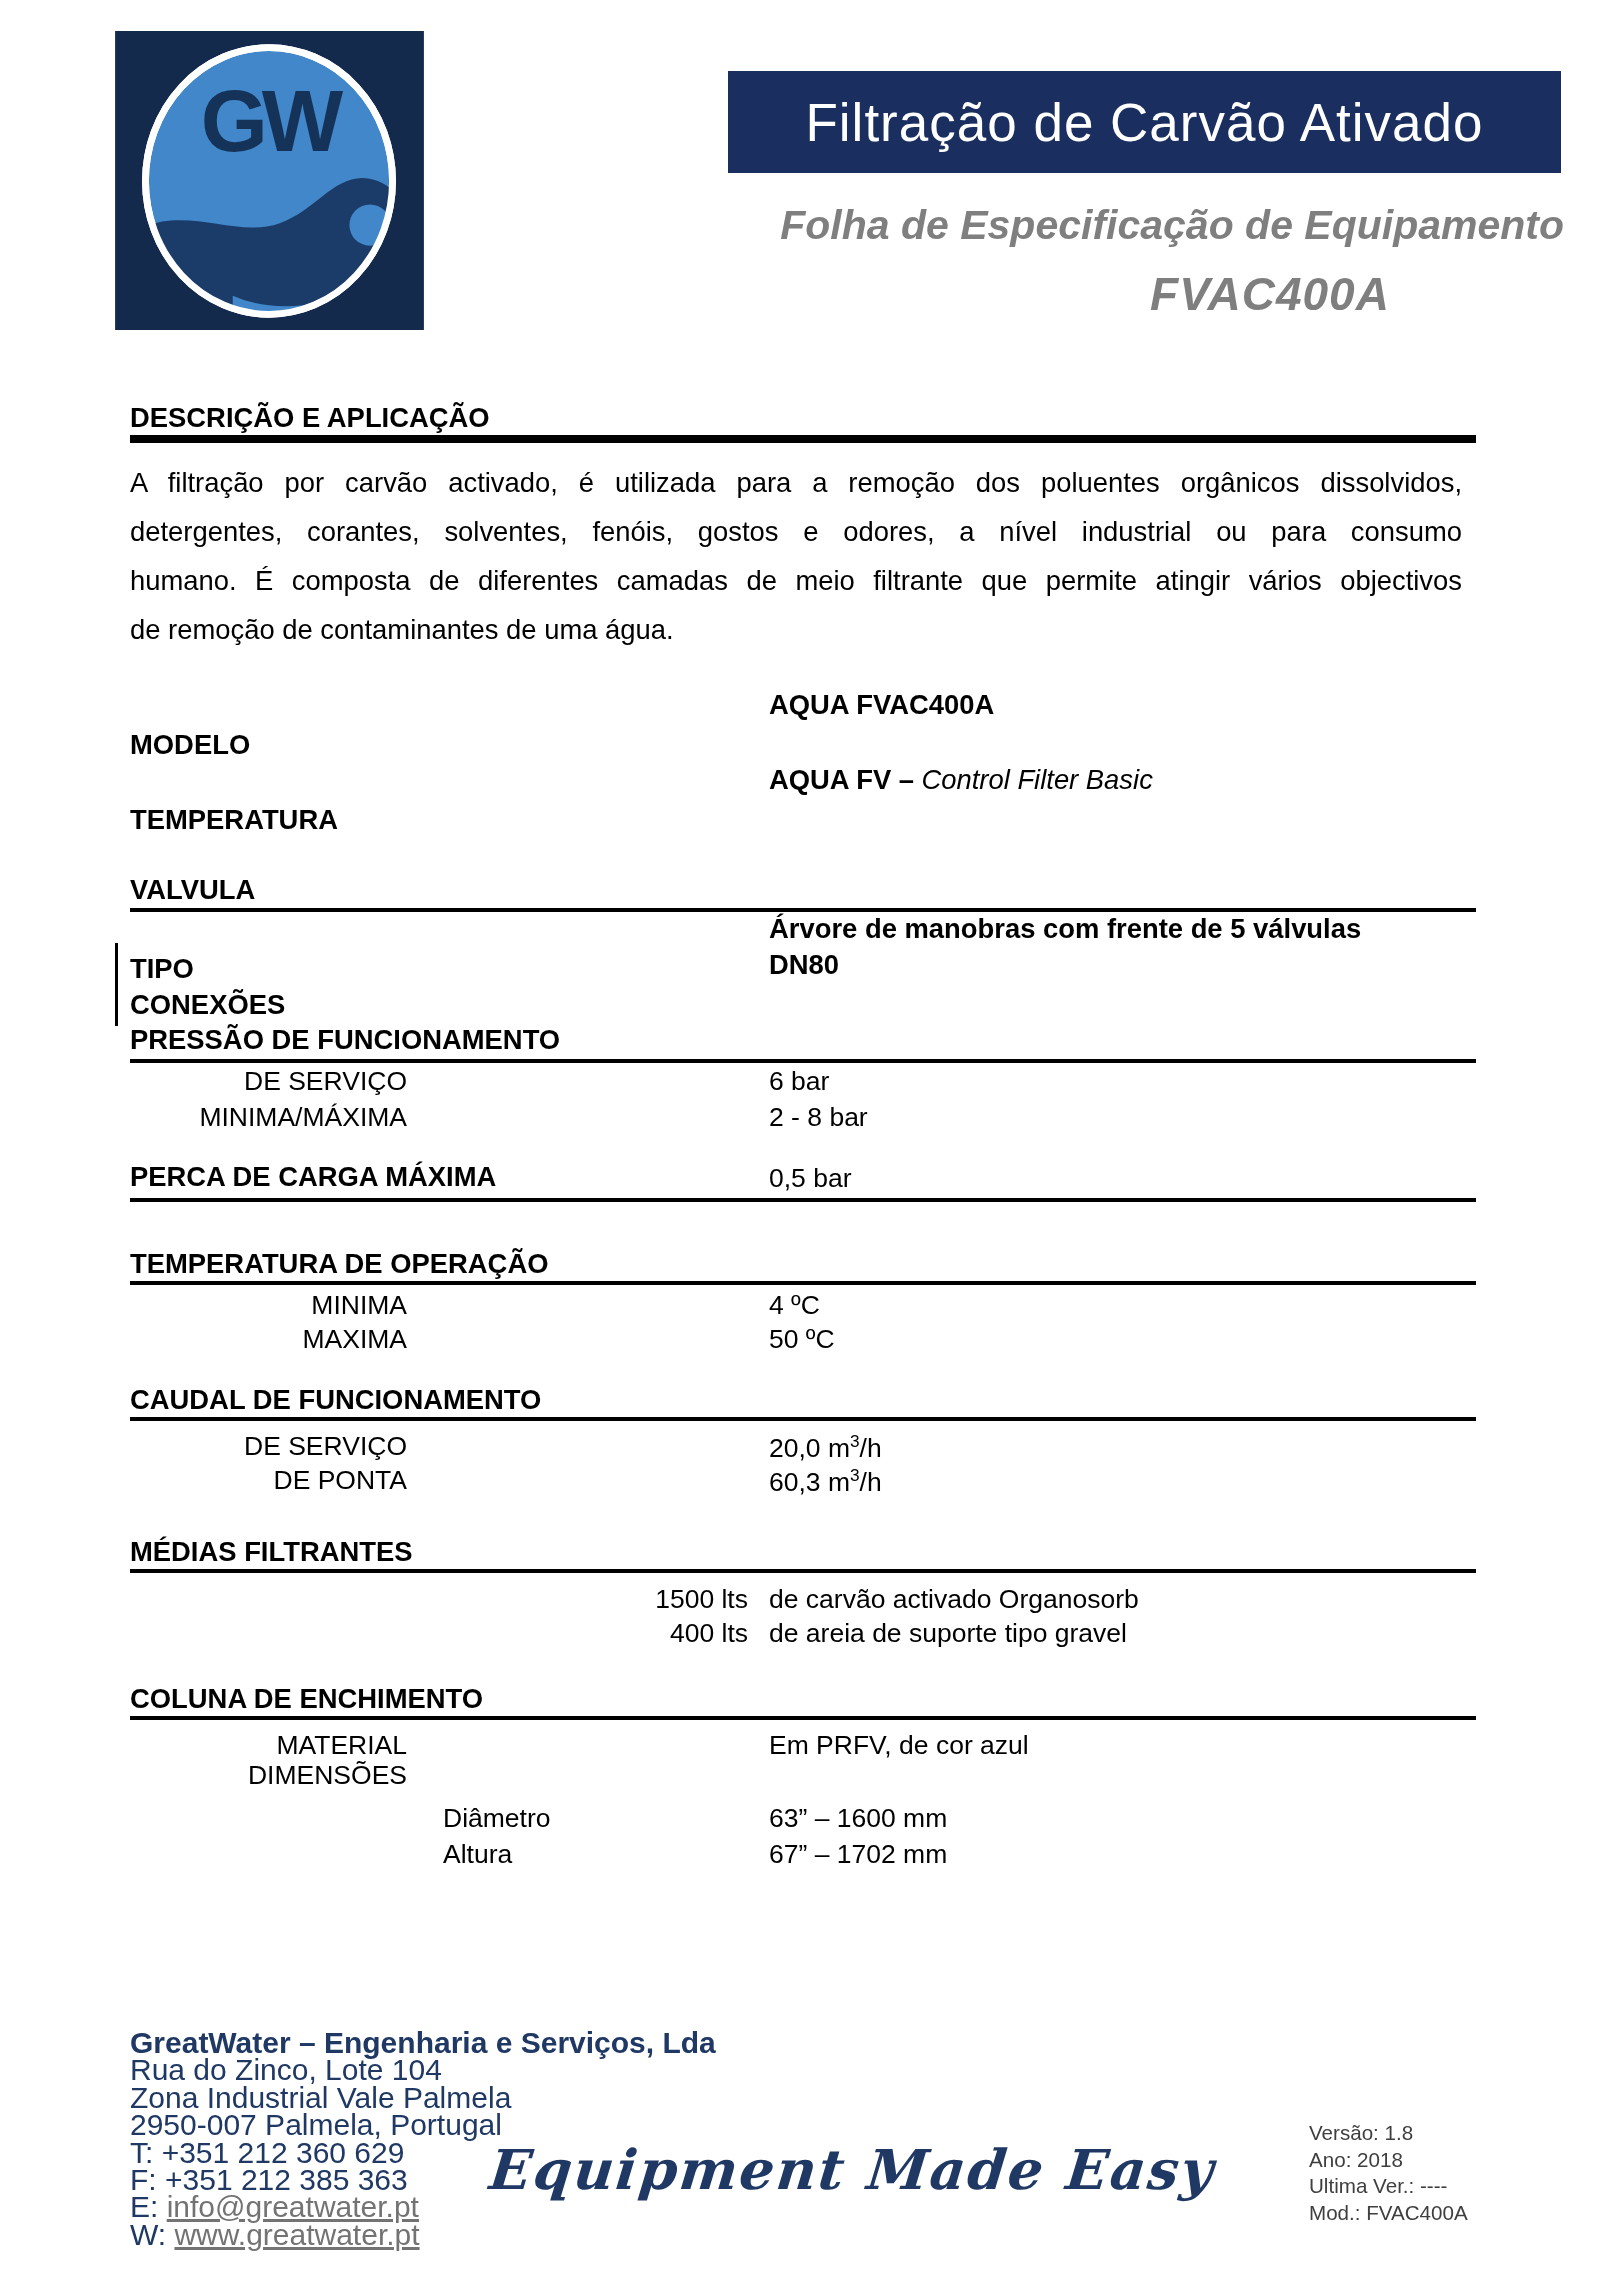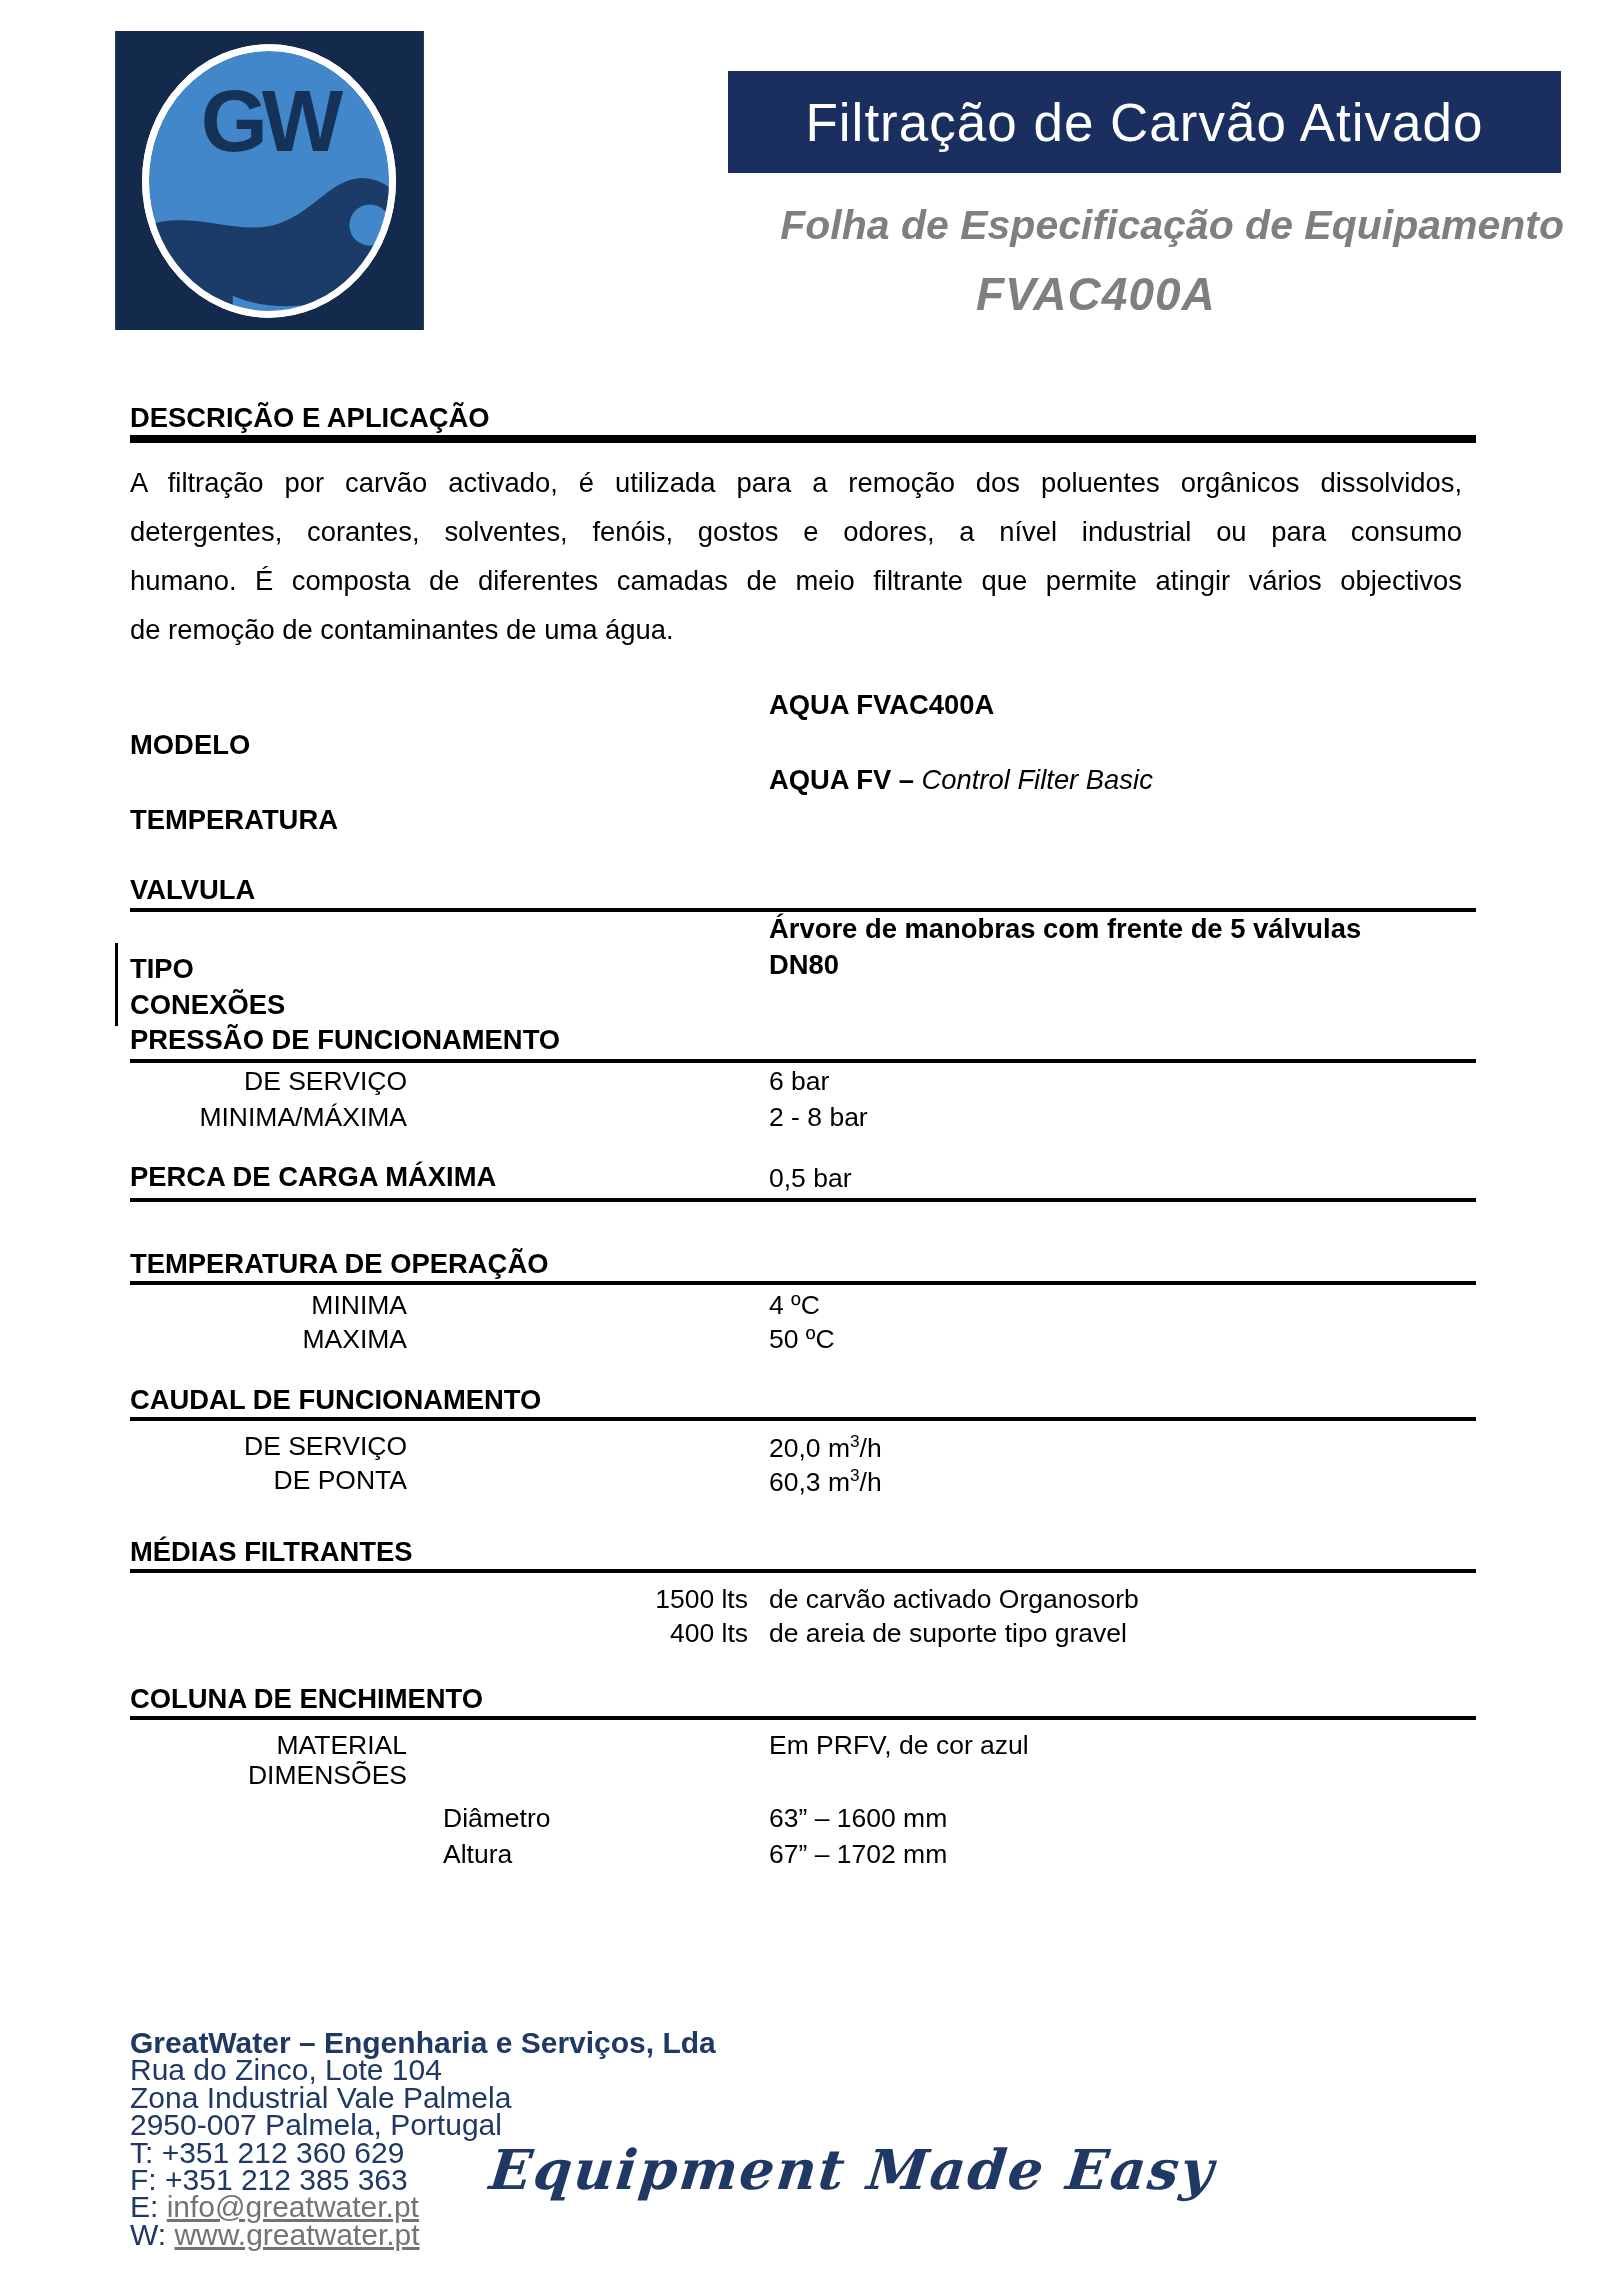--- a/index.html
+++ b/index.html
@@ -5,21 +5,21 @@
   html,body{margin:0;padding:0;background:#e8e8e8;}
   .page{position:relative;width:1621px;height:2293px;background:#ffffff;margin:0 auto;
         font-family:"Liberation Sans",sans-serif;color:#000;overflow:hidden;}
   
   .logo{position:absolute;left:115px;top:31px;width:309px;height:299px;}
   .banner{position:absolute;left:728px;top:71px;width:833px;height:102px;background:#1A2F5F;
           display:flex;align-items:center;justify-content:center;}
   .banner span{color:#fff;font-size:53px;letter-spacing:1px;}
   .subtitle{position:absolute;left:627px;top:202px;width:937px;text-align:right;
             font-size:41px;font-weight:700;font-style:italic;color:#7F7F7F;}
-  .model-code{position:absolute;left:976px;top:267px;width:588px;text-align:left;
+  .model-code{position:absolute;left:976px;top:267px;width:588px;text-align:center;
               font-size:46px;font-weight:700;font-style:italic;color:#7F7F7F;letter-spacing:1px;}
   
   .sec-head{position:absolute;left:130px;font-size:27.4px;font-weight:700;white-space:nowrap;}
   .rule{position:absolute;left:130px;width:1346px;height:3.9px;background:#000;}
   .rule.thick{height:7.8px;}
   .para{position:absolute;left:130px;width:1332px;font-size:27.4px;line-height:39px;}
   .jline{text-align:justify;text-align-last:justify;margin-top:10px;}
   .jline.last{text-align-last:left;}
   .lbl{position:absolute;left:130px;font-size:27.4px;white-space:nowrap;margin-top:40px;}
   .sublbl{position:absolute;left:130px;width:277px;text-align:right;font-size:26.5px;white-space:nowrap;}
@@ -143,15 +143,21 @@
     <div>Zona Industrial Vale Palmela</div>
     <div>2950-007 Palmela, Portugal</div>
     <div>T: +351 212 360 629</div>
     <div>F: +351 212 385 363</div>
     <div><span>E: </span><a>info@greatwater.pt</a></div>
     <div><span>W: </span><a>www.greatwater.pt</a></div>
   </div>
 
   <div class="slogan">Equipment Made Easy</div>
 
+  <div class="f-ver">
+    <div>Versão: 1.8</div>
+    <div>Ano: 2018</div>
+    <div>Ultima Ver.: ----</div>
+    <div>Mod.: FVAC400A</div>
+  </div>
 
 </div>
 
 
 </body></html>

